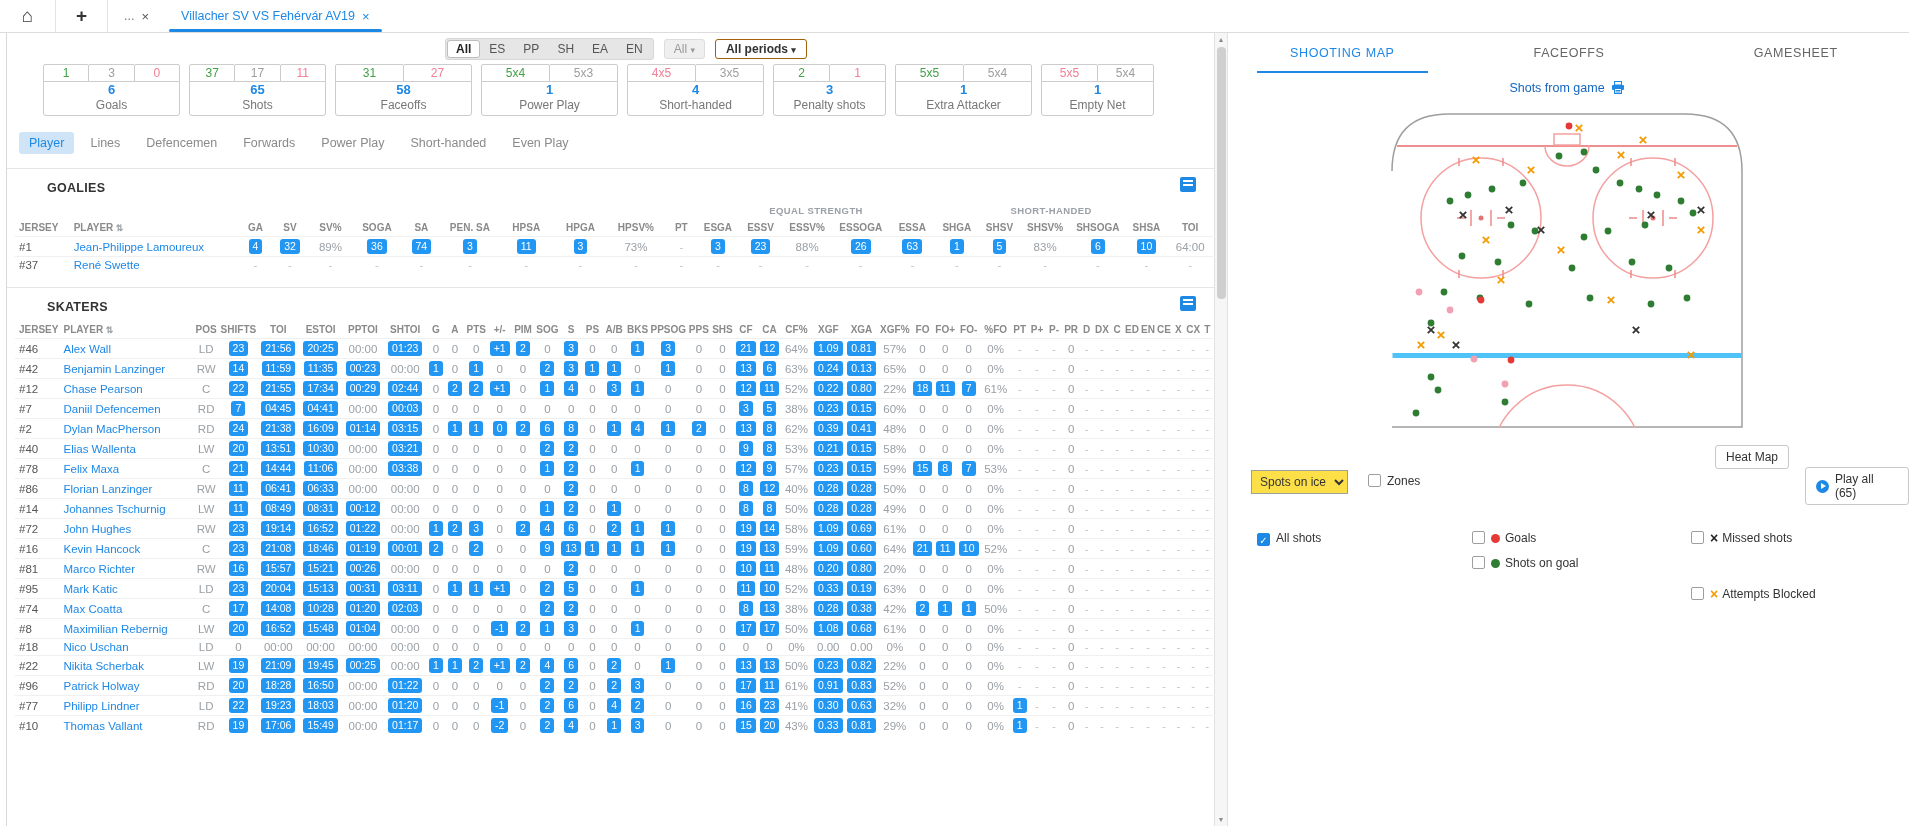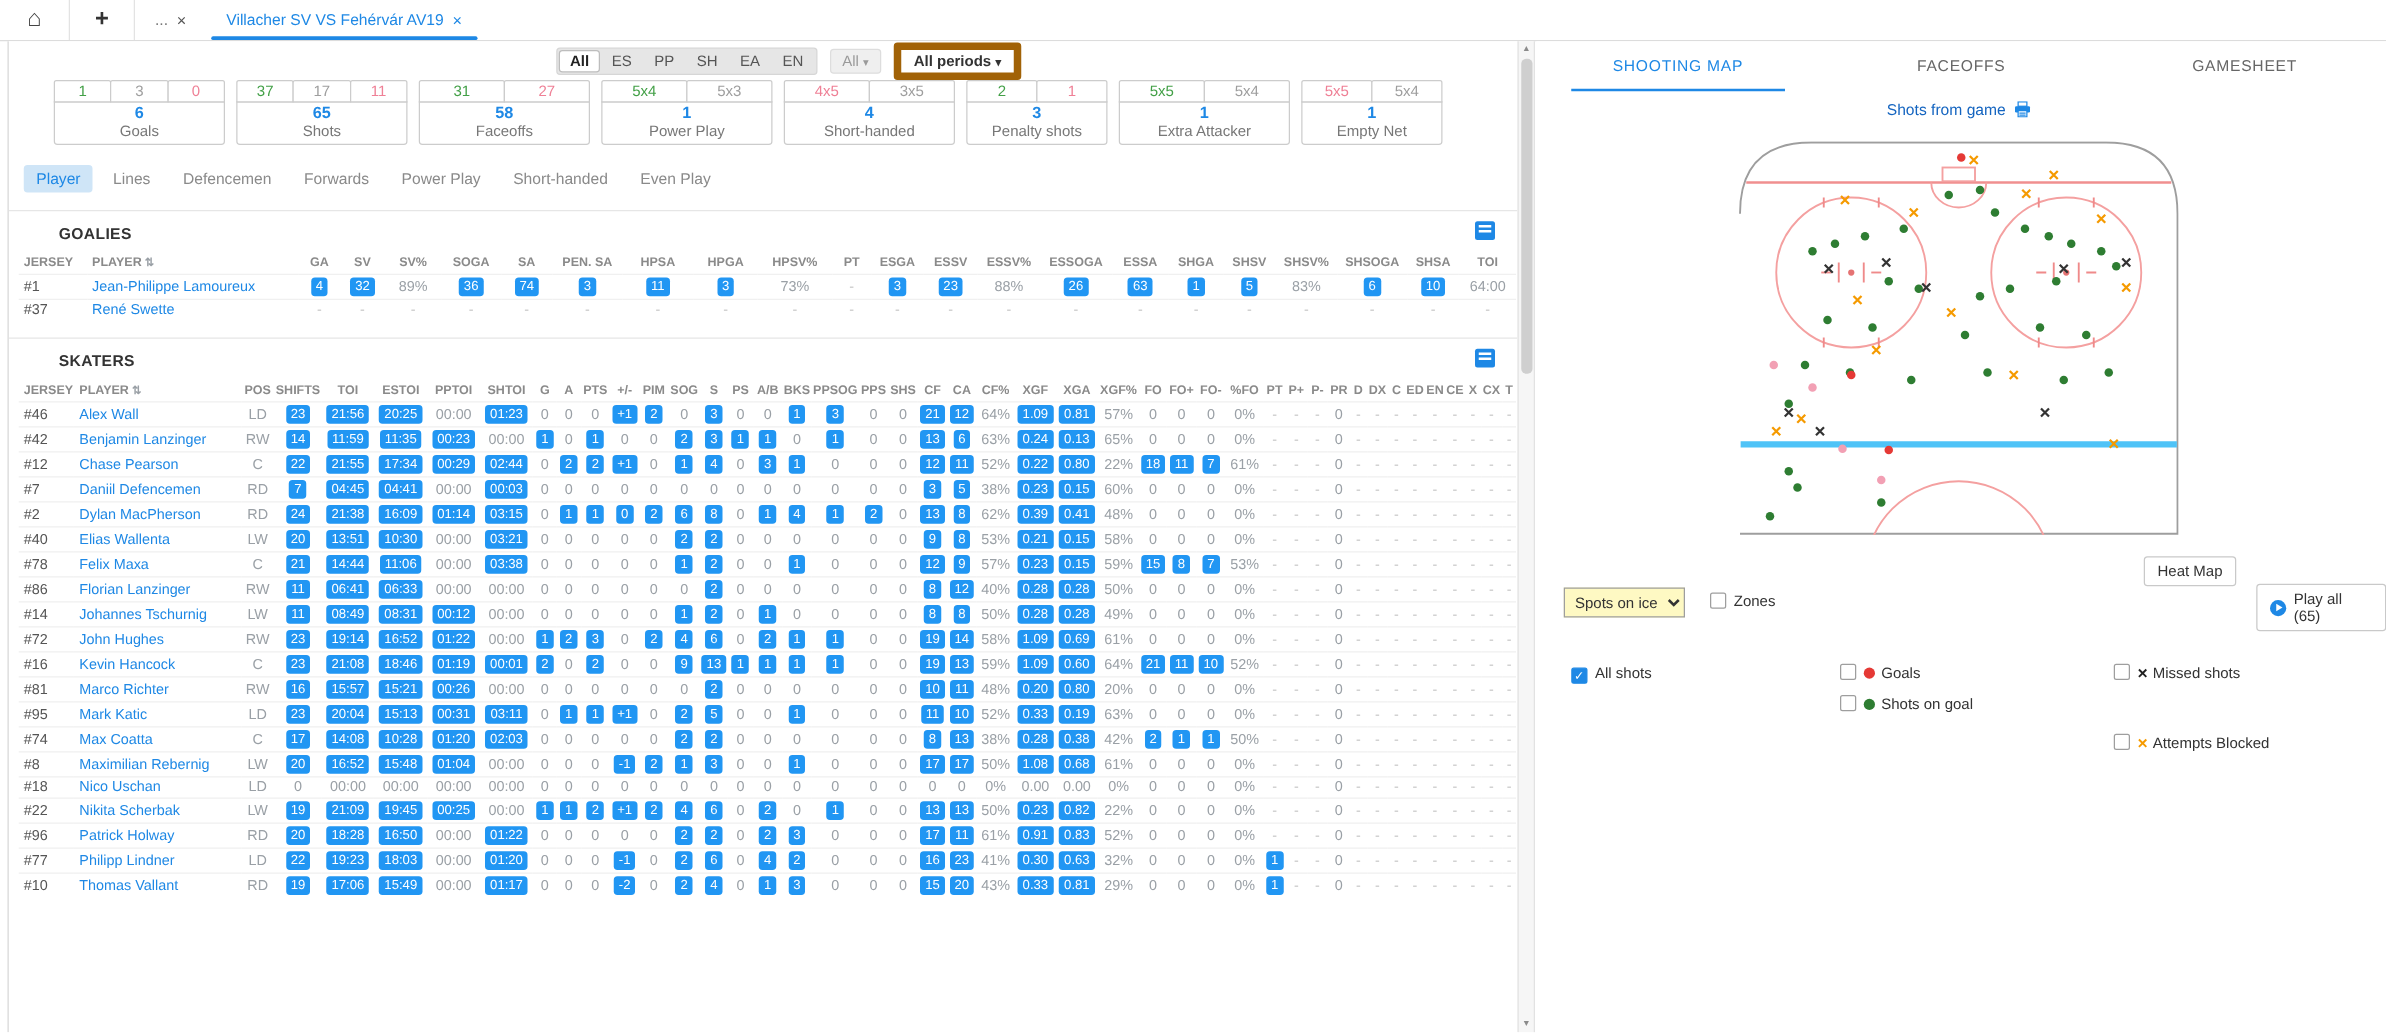--- a/index.html
+++ b/index.html
@@ -18,21 +18,21 @@
   .wtab.active::after { content:""; position:absolute; left:4px; right:4px; bottom:0; height:3px; background:#1e88e5; border-radius:2px; }
 
   
   .left-panel { position:absolute; left:6px; top:33px; width:1208px; height:793px; background:#fff; border-left:1px solid #d8d8d8; overflow:hidden; }
 
   .filter-row { display:flex; align-items:center; height:26px; margin-top:3px; padding-left:438px; gap:10px; }
   .seg-group { display:flex; background:#e6e6e6; border:1px solid #d6d6d6; border-radius:3px; padding:1px; }
   .seg-btn { font-size:12px; color:#555; padding:2px 9px; border-radius:3px; cursor:pointer; }
   .seg-btn.active { background:#fff; border:1px solid #bdbdbd; font-weight:bold; color:#222; padding:1px 8px; }
   .mini-dd { font-size:12px; color:#9a9a9a; background:#efefef; border:1px solid #ddd; border-radius:3px; padding:2px 9px; cursor:pointer; }
-  .periods-dd { font-size:12px; font-weight:bold; color:#333; background:#fff; border:6px solid #a16207; border-radius:3px; padding:2px 10px; cursor:pointer; }
+  .periods-dd { font-size:12px; font-weight:bold; color:#333; background:#fff; border:1px solid #a16207; border-radius:3px; padding:2px 10px; cursor:pointer; }
   .caret { font-size:9px; }
 
   
   .cards { display:flex; gap:9px; margin:2px 0 0 36px; }
   .card { }
   .card-cells { display:flex; }
   .card-cell { flex:1; border:1px solid #ccc; border-radius:2px 2px 0 0; text-align:center; font-size:12px; padding:1px 0; background:#fff; }
   .card-cell + .card-cell { margin-left:-1px; }
   .card-total { border:1px solid #ccc; margin-top:-1px; border-radius:0 0 3px 3px; text-align:center; padding-bottom:2px; background:#fff; }
   .card-total .num { color:#1e88e5; font-weight:bold; font-size:13px; line-height:16px; }
@@ -73,21 +73,21 @@
   .right-panel { position:absolute; left:1229px; top:33px; width:680px; height:793px; background:#fff; }
   .rp-tabs { display:flex; height:40px; }
   .rp-tab { flex:1; display:flex; align-items:center; justify-content:center; font-size:12.5px; letter-spacing:0.6px; color:#666; cursor:pointer; position:relative; }
   .rp-tab.active { color:#1e88e5; }
   .rp-tab.active::after { content:""; position:absolute; left:28px; right:28px; bottom:0; height:2px; background:#1e88e5; }
   .map-title { position:absolute; left:162px; top:48px; width:352px; text-align:center; font-size:12.5px; color:#1565c0; }
   .printer { display:inline-block; vertical-align:-2px; margin-left:6px; cursor:pointer; }
   .rink { position:absolute; left:162px; top:80px; }
 
   .ctrl { position:absolute; font-size:12px; color:#333; }
-  select.spots { font-size:12px; color:#333; border:1px solid #9e9e9e; background:#fef9c3; padding:2px 4px; height:24px; }
+  select.spots { font-size:12px; color:#333; border:1px solid #9e9e9e; background:#fde047; padding:2px 4px; height:24px; }
   .btn { display:inline-flex; align-items:center; gap:6px; border:1px solid #c9c9c9; background:#fff; border-radius:3px; font-size:12px; color:#333; padding:4px 10px; cursor:pointer; }
   .play-circ { display:inline-block; width:13px; height:13px; background:#1e88e5; border-radius:50%; position:relative; }
   .play-circ::after { content:""; position:absolute; left:5px; top:3.5px; border-left:5px solid #fff; border-top:3px solid transparent; border-bottom:3px solid transparent; }
   .cb { display:inline-block; width:13px; height:13px; border:1px solid #9e9e9e; border-radius:2px; background:#fff; vertical-align:-2px; margin-right:6px; cursor:pointer; }
   .cb.checked { background:#1e88e5; border-color:#1e88e5; color:#fff; font-size:10px; line-height:13px; text-align:center; }
   .legend-item { position:absolute; font-size:12px; color:#333; white-space:nowrap; }
   .dot { display:inline-block; width:9px; height:9px; border-radius:50%; margin-right:5px; vertical-align:-1px; }
   .xmark { display:inline-block; font-weight:bold; font-size:14px; line-height:10px; margin-right:4px; vertical-align:-1px; }
 </style>
 </head>
@@ -226,20 +226,26 @@
         <div class="vtab">Even Play</div>
       </div>
 
     <div class="section-head">
       <span class="section-title">GOALIES</span>
       <span class="copy-icon"></span>
     </div>
     <div class="tbl-wrap">
       <table class="stats" id="goalies-table">
           <thead>
+            <tr>
+              <th class="grp" colspan="12"></th>
+              <th class="grp" colspan="5">EQUAL STRENGTH</th>
+              <th class="grp" colspan="5">SHORT-HANDED</th>
+              <th class="grp"></th>
+            </tr>
             <tr>
               <th class="al" style="width: 55px;">JERSEY</th>
               <th class="al" style="width: 170px;">PLAYER<span class="sorter"> ⇅</span></th>
               <th style="width: 34px;">GA</th>
               <th style="width: 36px;">SV</th>
               <th style="width: 46px;">SV%</th>
               <th style="width: 48px;">SOGA</th>
               <th style="width: 42px;">SA</th>
               <th style="width: 56px;">PEN. SA</th>
               <th style="width: 58px;">HPSA</th>

